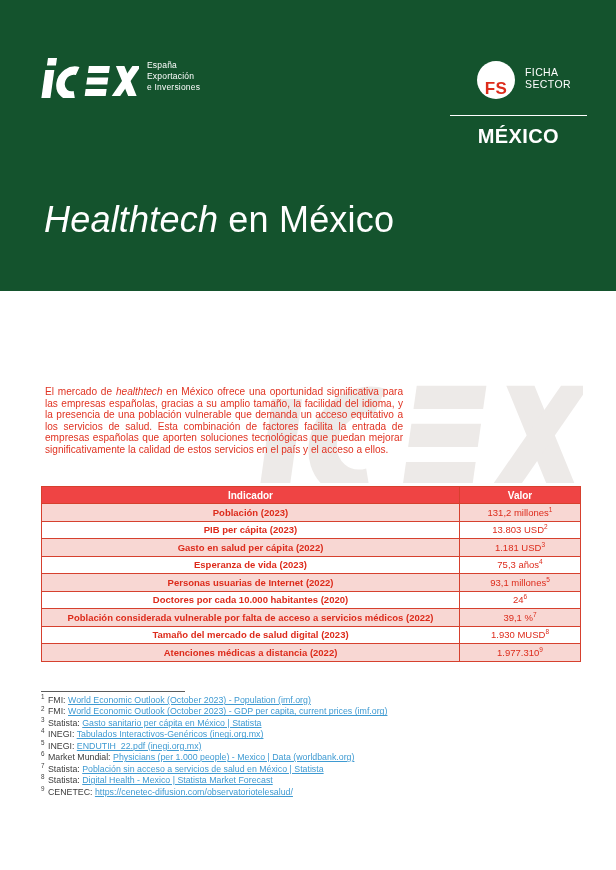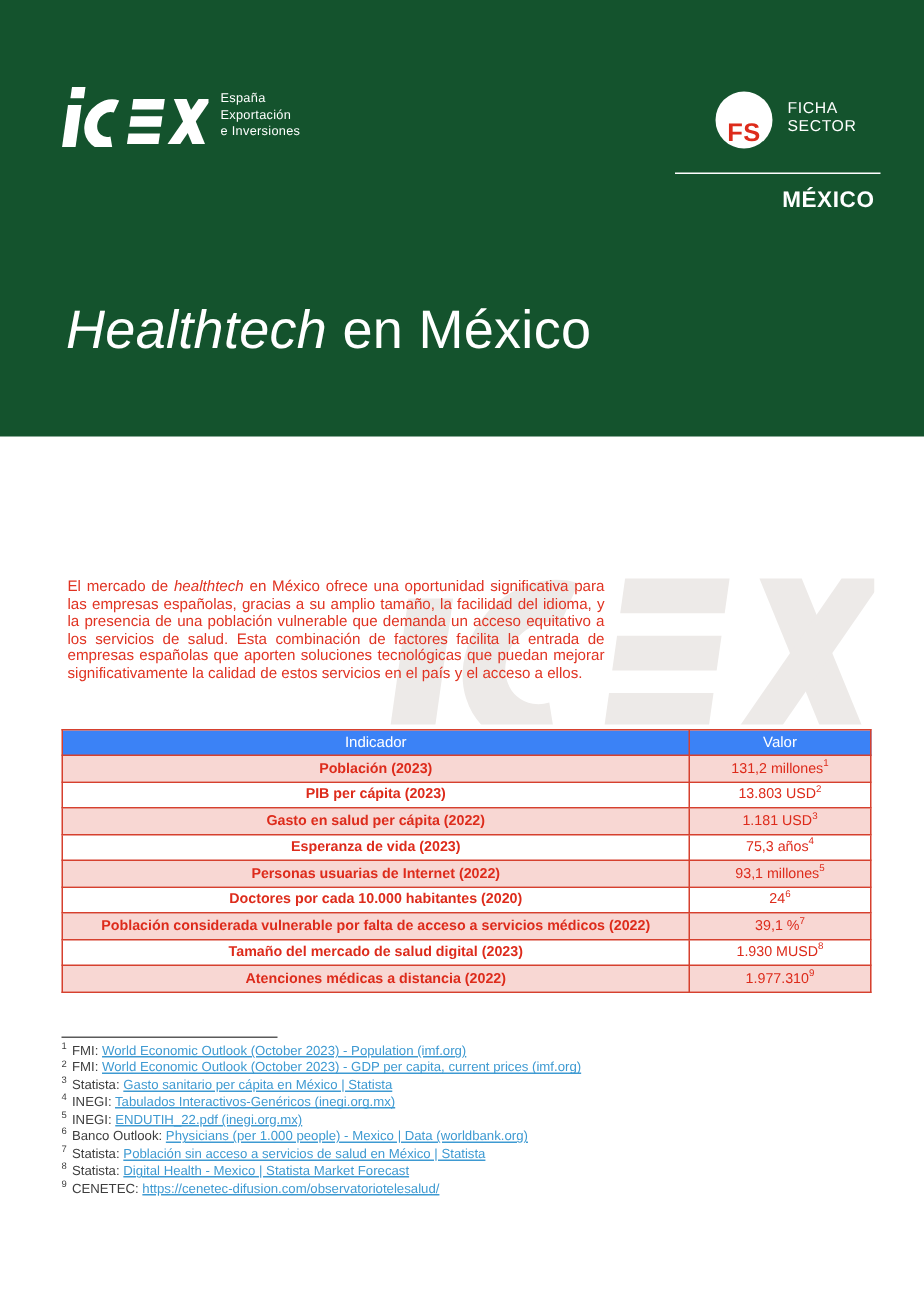--- a/index.html
+++ b/index.html
@@ -11,36 +11,36 @@
   .banner{position:absolute;left:0;top:0;width:616px;height:291px;background:#14532d;}
   .logo-svg{position:absolute;left:38px;top:58px;width:101px;height:40px;color:#ffffff;}
   .tagline{position:absolute;left:147px;top:60px;color:#ffffff;font-size:8.5px;line-height:11.2px;letter-spacing:.2px;}
   .fs-badge{
     position:absolute;left:477px;top:61px;width:38px;height:38px;border-radius:50%;
     background:#ffffff;display:flex;align-items:flex-end;justify-content:center;
   }
   .fs-badge span{color:#dd2b1b;font-weight:bold;font-size:17px;letter-spacing:.3px;}
   .badge-label{position:absolute;left:525px;top:67px;color:#ffffff;font-size:10.5px;line-height:11.5px;letter-spacing:.4px;}
   .header-divider{position:absolute;left:450px;top:115px;width:137px;height:1px;background:#ffffff;}
-  .country{position:absolute;right:33px;top:125px;color:#ffffff;font-weight:bold;font-size:15px;letter-spacing:.4px;}
+  .country{position:absolute;right:57px;top:125px;color:#ffffff;font-weight:bold;font-size:20px;letter-spacing:.4px;}
   .doc-title{position:absolute;left:44px;top:200px;margin:0;color:#ffffff;font-size:36px;font-weight:normal;line-height:40px;letter-spacing:.2px;}
   .doc-title .t-italic{font-style:italic;}
   
   .watermark-clip{position:absolute;left:248px;top:385px;width:346px;height:98px;overflow:hidden;z-index:0;}
   .watermark-svg{position:absolute;left:0px;top:-26px;width:335px;height:133px;color:#edeae8;}
   
   .content{position:absolute;left:0;top:0;width:616px;height:870px;z-index:1;}
   .section-heading{position:absolute;left:44px;top:360px;margin:0;color:#dd2b1b;font-size:16px;font-weight:bold;letter-spacing:.2px;}
   .lead{position:absolute;left:44px;top:385px;width:358px;margin:1px;color:#e03322;
         font-size:10.1px;line-height:11.55px;text-align:justify;}
   .lead .p-italic{font-style:italic;}
   
   .kf-table{position:absolute;left:41px;top:486px;width:539px;border-collapse:collapse;table-layout:fixed;}
   .kf-table th,.kf-table td{border:1px solid #d6402e;padding:0 4px;text-align:center;vertical-align:middle;}
-  .kf-table th{background:#3b82f6;color:#ffffff;font-size:10px;font-weight:normal;height:16px;}
+  .kf-table th{background:#ef4444;color:#ffffff;font-size:10px;font-weight:bold;height:16px;}
   .kf-table td{height:16.5px;font-size:9.5px;color:#dd2b1b;}
   .kf-table col.c-ind{width:418px;} .kf-table col.c-val{width:121px;}
   .row-pink td{background:#f8d7d3;} .row-white td{background:#ffffff;}
   .td-ind{font-weight:bold;}
   .val-sup{font-size:6.5px;vertical-align:super;line-height:0;}
   
   .fn-divider{position:absolute;left:41px;top:691px;width:144px;height:1px;background:#5a5a5a;}
   .footnotes{position:absolute;left:41px;top:695px;width:530px;}
   .fn{font-size:8.8px;line-height:11.45px;color:#3d3d3d;white-space:nowrap;}
   .fn-num{font-size:6.3px;vertical-align:super;line-height:0;margin-right:1px;}
@@ -152,19 +152,19 @@
         </tbody>
     </table>
 
     <div class="fn-divider"></div>
     <div class="footnotes">
         <div class="fn"><sup class="fn-num">1</sup> <span class="fn-src">FMI:</span> <a href="#" class="fn-link">World Economic Outlook (October 2023) - Population (imf.org)</a></div>
         <div class="fn"><sup class="fn-num">2</sup> <span class="fn-src">FMI:</span> <a href="#" class="fn-link">World Economic Outlook (October 2023) - GDP per capita, current prices (imf.org)</a></div>
         <div class="fn"><sup class="fn-num">3</sup> <span class="fn-src">Statista:</span> <a href="#" class="fn-link">Gasto sanitario per cápita en México | Statista</a></div>
         <div class="fn"><sup class="fn-num">4</sup> <span class="fn-src">INEGI:</span> <a href="#" class="fn-link">Tabulados Interactivos-Genéricos (inegi.org.mx)</a></div>
         <div class="fn"><sup class="fn-num">5</sup> <span class="fn-src">INEGI:</span> <a href="#" class="fn-link">ENDUTIH_22.pdf (inegi.org.mx)</a></div>
-        <div class="fn"><sup class="fn-num">6</sup> <span class="fn-src">Banco Outlook:</span> <a href="#" class="fn-link">Physicians (per 1.000 people) - Mexico | Data (worldbank.org)</a></div>
+        <div class="fn"><sup class="fn-num">6</sup> <span class="fn-src">Market Mundial:</span> <a href="#" class="fn-link">Physicians (per 1.000 people) - Mexico | Data (worldbank.org)</a></div>
         <div class="fn"><sup class="fn-num">7</sup> <span class="fn-src">Statista:</span> <a href="#" class="fn-link">Población sin acceso a servicios de salud en México | Statista</a></div>
         <div class="fn"><sup class="fn-num">8</sup> <span class="fn-src">Statista:</span> <a href="#" class="fn-link">Digital Health - Mexico | Statista Market Forecast</a></div>
         <div class="fn"><sup class="fn-num">9</sup> <span class="fn-src">CENETEC:</span> <a href="#" class="fn-link">https://cenetec-difusion.com/observatoriotelesalud/</a></div>
       </div>
   </main>
 </div>
 
 </body></html>

